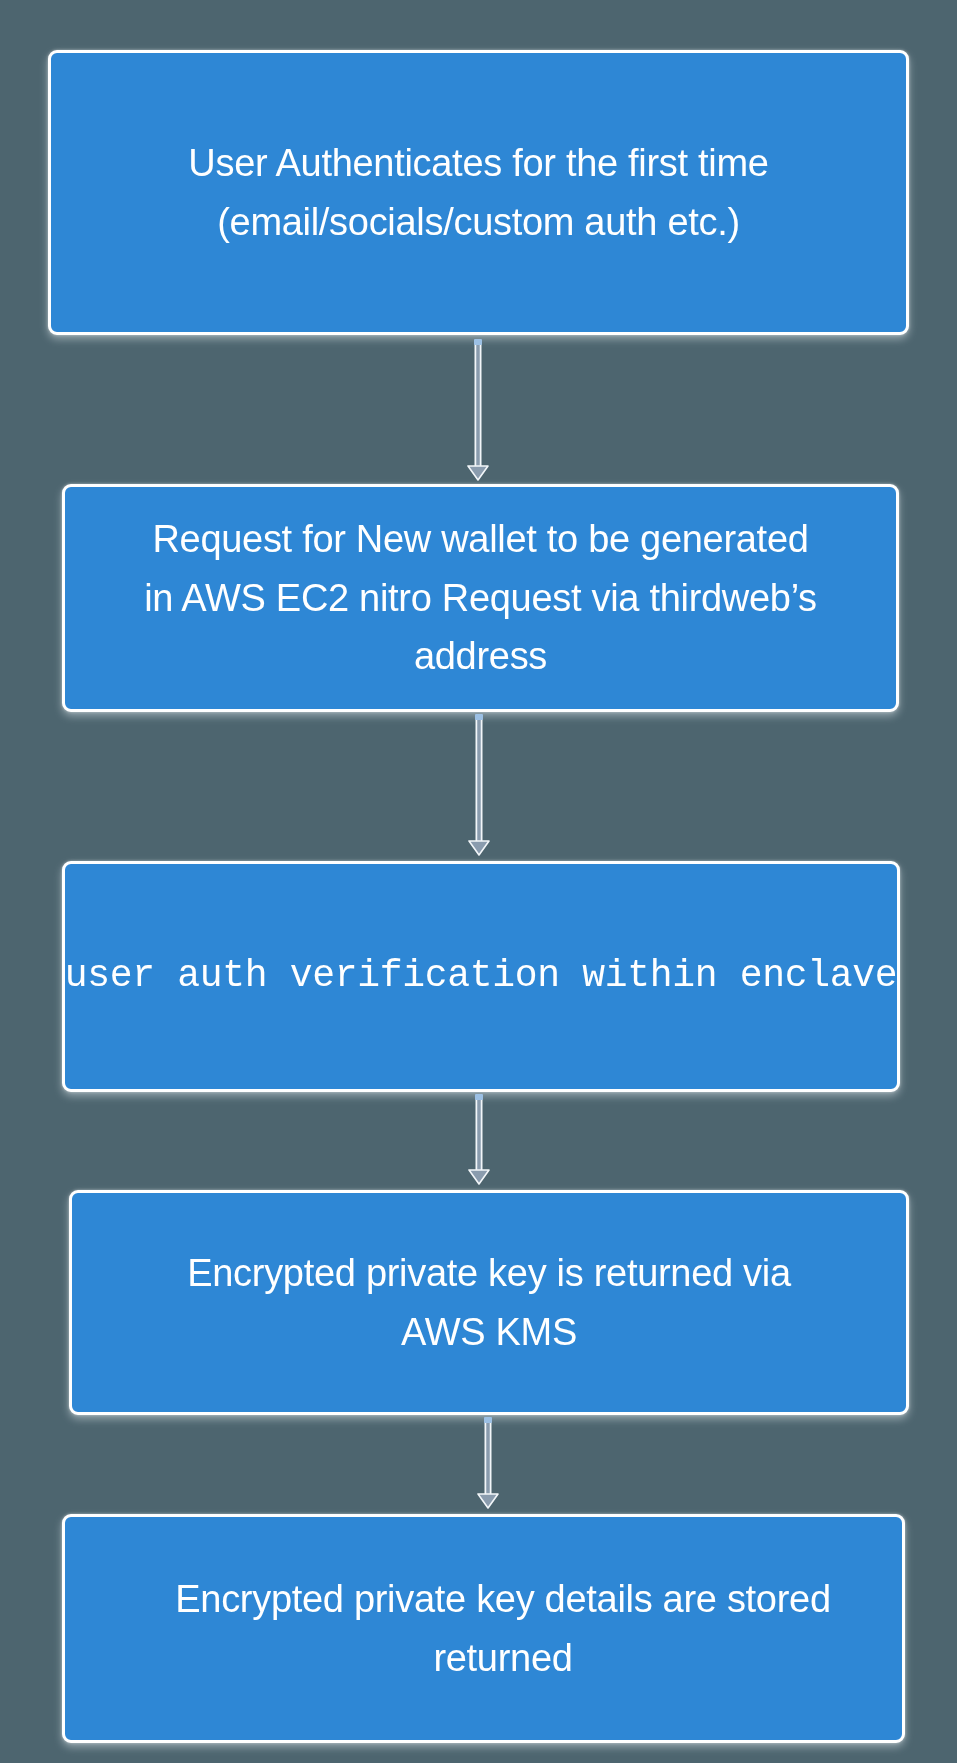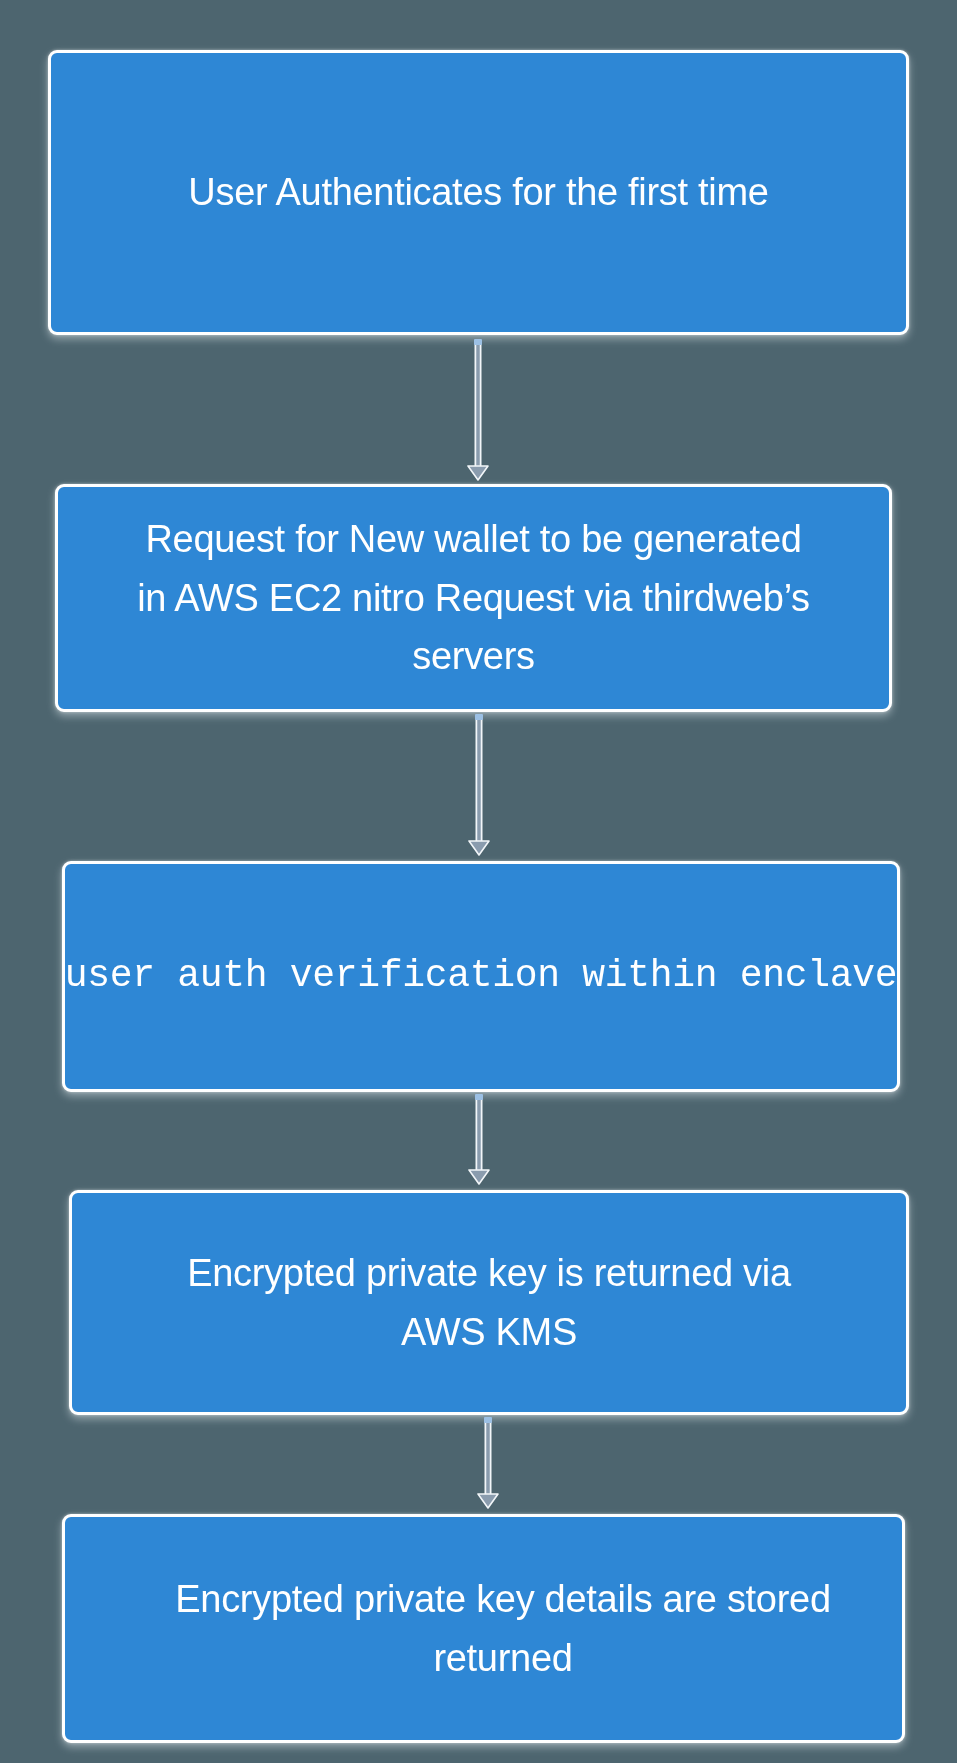--- a/index.html
+++ b/index.html
@@ -34,54 +34,55 @@
     justify-content: center;
     align-items: center;
     color: var(--text);
     font-size: 38px;
     line-height: 1.55;
     letter-spacing: -0.3px;
     text-align: center;
   }
   .node .line { display: block; white-space: nowrap; }
   .node-1 { left: 48px;  top: 50px;   width: 861px; height: 285px; }
-  .node-2 { left: 55px;  top: 484px;  width: 837px; height: 228px; }
+  .node-2 { left: 62px;  top: 484px;  width: 837px; height: 228px; }
   .node-3 { left: 62px;  top: 861px;  width: 838px; height: 231px; font-family: Liberation Mono, monospace; }
   .node-4 { left: 69px;  top: 1190px; width: 840px; height: 225px; }
   .node-5 { left: 62px;  top: 1514px; width: 843px; height: 229px; padding-left: 39px; }
   .edge { position: absolute; display: block; }
   .edge-1 { left: 456px; top: 339px; }
   .edge-2 { left: 457px; top: 714px; }
   .edge-3 { left: 457px; top: 1094px; }
   .edge-4 { left: 466px; top: 1417px; }
   .edge .casing { stroke: var(--connector-casing); stroke-width: 7; fill: none; }
   .edge .core   { stroke: var(--connector); stroke-width: 3.5; fill: none; }
   .edge .head   { fill: var(--connector); stroke: var(--connector-casing); stroke-width: 1.6; stroke-linejoin: round; }
   .edge .endpoint { fill: var(--endpoint); }
 </style>
 </head>
 <body>
 
 <div class="canvas">
 
   <div class="node node-1">
     <span class="line">User Authenticates for the first time</span>
+    <span class="line">(email/socials/custom auth etc.)</span>
   </div>
 
   <svg class="edge edge-1" width="44" height="143" viewBox="0 0 44 143">
     <line class="casing" x1="22" y1="2" x2="22" y2="130"></line>
     <line class="core" x1="22" y1="2" x2="22" y2="130"></line>
     <polygon class="head" points="12,127 32,127 22,141"></polygon>
     <rect class="endpoint" x="18" y="0" width="8" height="6" rx="1"></rect>
   </svg>
 
   <div class="node node-2">
     <span class="line">Request for New wallet to be generated</span>
     <span class="line">in AWS EC2 nitro Request via thirdweb’s</span>
-    <span class="line">servers</span>
+    <span class="line">address</span>
   </div>
 
   <svg class="edge edge-2" width="44" height="143" viewBox="0 0 44 143">
     <line class="casing" x1="22" y1="2" x2="22" y2="130"></line>
     <line class="core" x1="22" y1="2" x2="22" y2="130"></line>
     <polygon class="head" points="12,127 32,127 22,141"></polygon>
     <rect class="endpoint" x="18" y="0" width="8" height="6" rx="1"></rect>
   </svg>
 
   <div class="node node-3">

